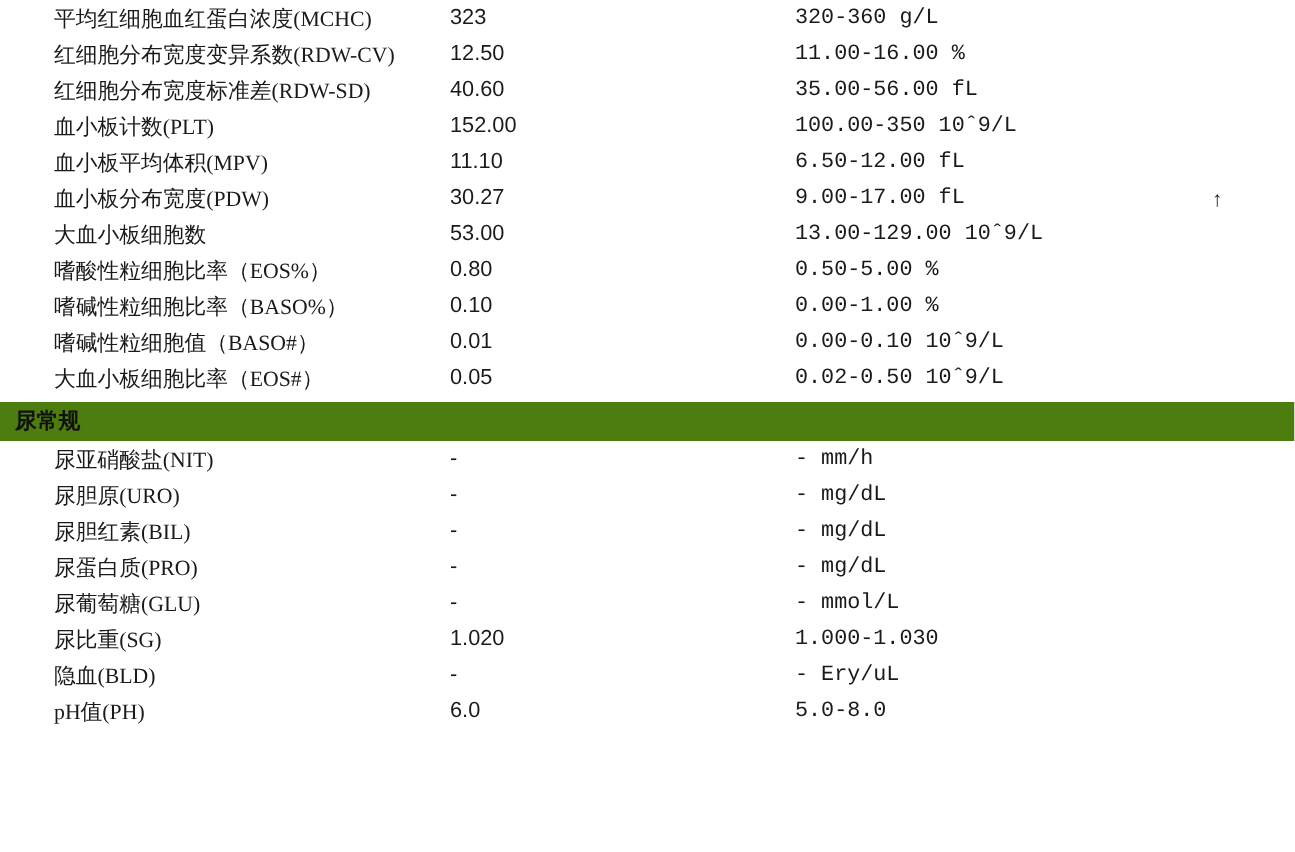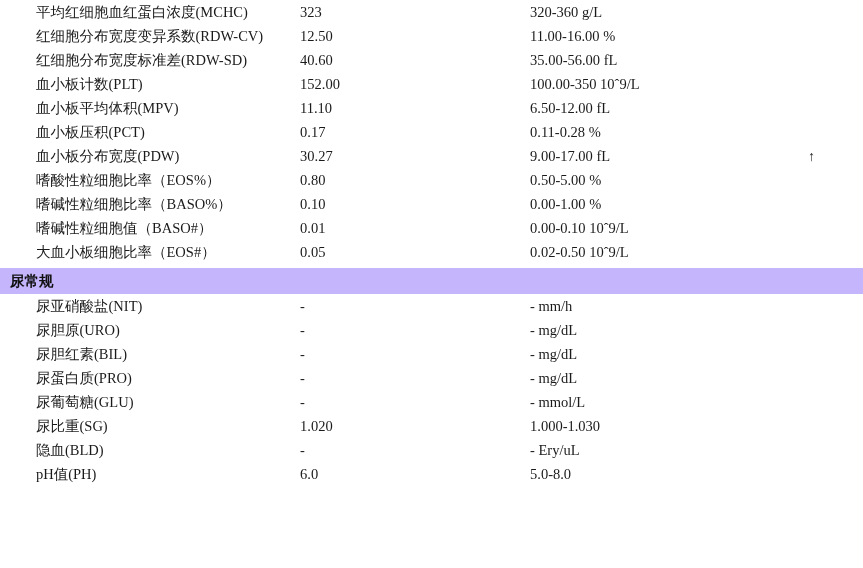--- a/index.html
+++ b/index.html
@@ -38,44 +38,44 @@
     padding-left: 36px !important;
     box-sizing: border-box;
     font-size: 14.5px;
     font-family: "Liberation Serif", serif;
     white-space: nowrap;
   }
   .col-value {
     width: 230px;
     box-sizing: border-box;
     font-size: 14.5px;
-    font-family: Liberation Serif, serif;
+    font-family: Liberation Sans, sans-serif;
     white-space: nowrap;
   }
   .col-range {
     width: 250px;
     box-sizing: border-box;
     font-size: 14.5px;
-    font-family: Liberation Serif, serif;
+    font-family: Liberation Mono, monospace;
     white-space: nowrap;
   }
   .col-flag {
     width: 83px;
     box-sizing: border-box;
     font-size: 14px;
     text-align: left;
     padding-left: 28px !important;
     font-family: "Liberation Sans", sans-serif;
     white-space: nowrap;
   }
   tr.section-row {
     height: 26px;
   }
   tr.section-row td {
-    background: #c4b5fd;
+    background: #4d7c0f;
     padding: 0;
   }
   .section-inner {
     display: block;
     padding-left: 10px;
     font-size: 14.5px;
     font-weight: bold;
     font-family: "Liberation Serif", serif;
     line-height: 26px;
     color: #111;
@@ -114,30 +114,30 @@
           <td class="col-range">100.00-350 10ˆ9/L</td>
           <td class="col-flag"></td>
         </tr>
         <tr class="data-row ">
           <td class="col-name">血小板平均体积(MPV)</td>
           <td class="col-value">11.10</td>
           <td class="col-range">6.50-12.00 fL</td>
           <td class="col-flag"></td>
         </tr>
         <tr class="data-row ">
-          <td class="col-name">血小板压积(PCT)</td>
-          <td class="col-value">0.17</td>
-          <td class="col-range">0.11-0.28 %</td>
-          <td class="col-flag"></td>
-        </tr>
-        <tr class="data-row ">
           <td class="col-name">血小板分布宽度(PDW)</td>
           <td class="col-value">30.27</td>
           <td class="col-range">9.00-17.00 fL</td>
           <td class="col-flag">↑</td>
+        </tr>
+        <tr class="data-row ">
+          <td class="col-name">大血小板细胞数</td>
+          <td class="col-value">53.00</td>
+          <td class="col-range">13.00-129.00 10ˆ9/L</td>
+          <td class="col-flag"></td>
         </tr>
         <tr class="data-row ">
           <td class="col-name">嗜酸性粒细胞比率（EOS%）</td>
           <td class="col-value">0.80</td>
           <td class="col-range">0.50-5.00 %</td>
           <td class="col-flag"></td>
         </tr>
         <tr class="data-row ">
           <td class="col-name">嗜碱性粒细胞比率（BASO%）</td>
           <td class="col-value">0.10</td>

